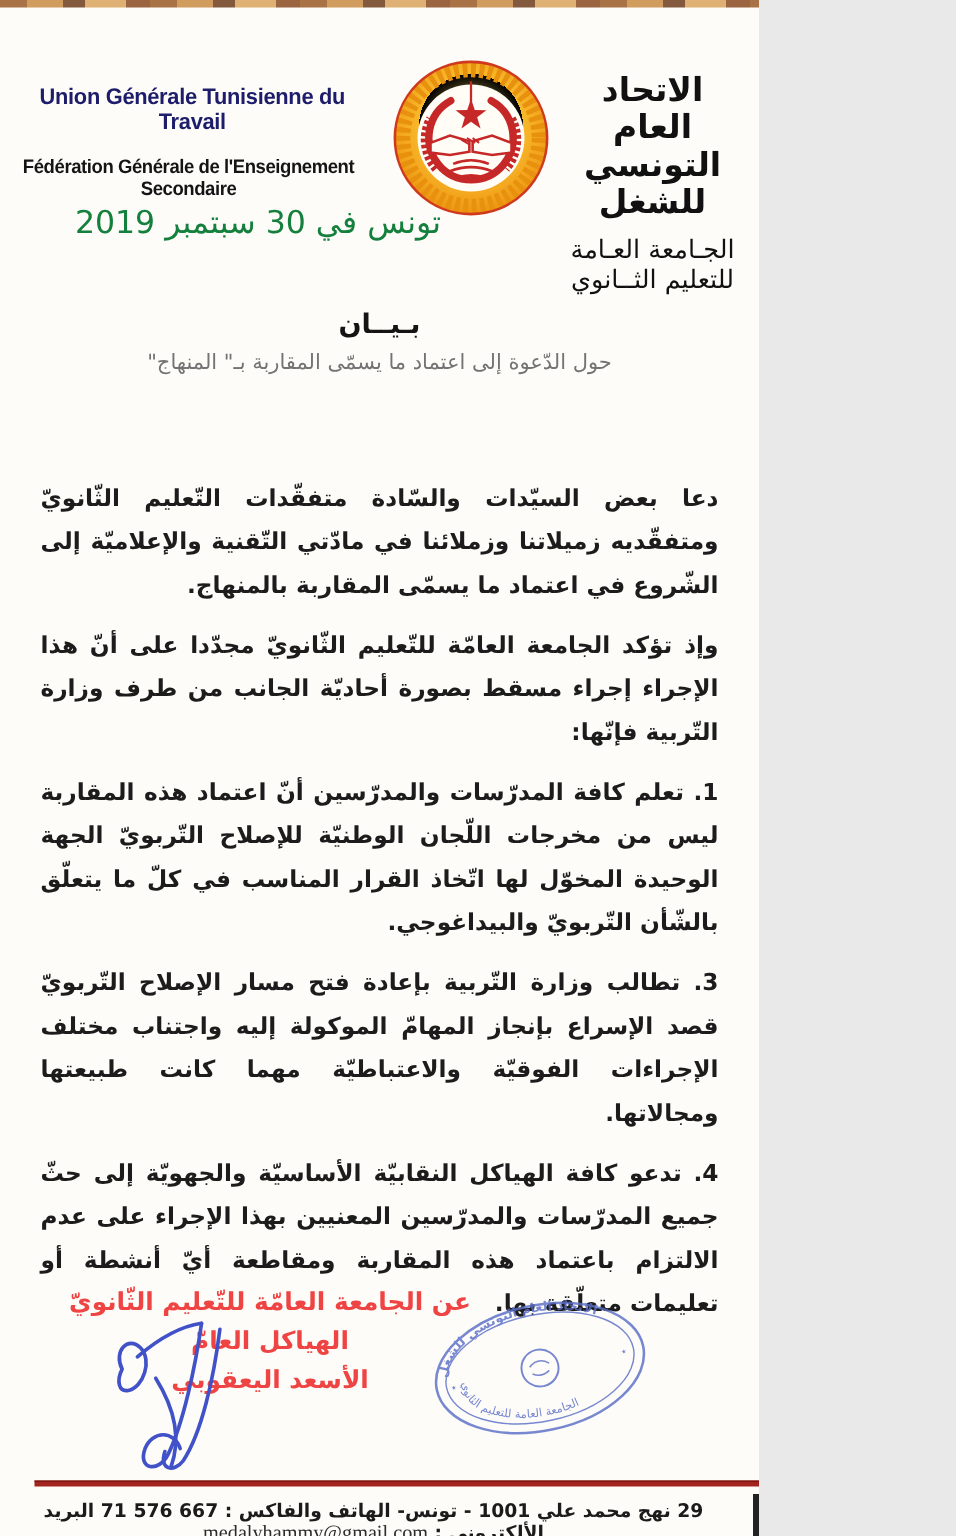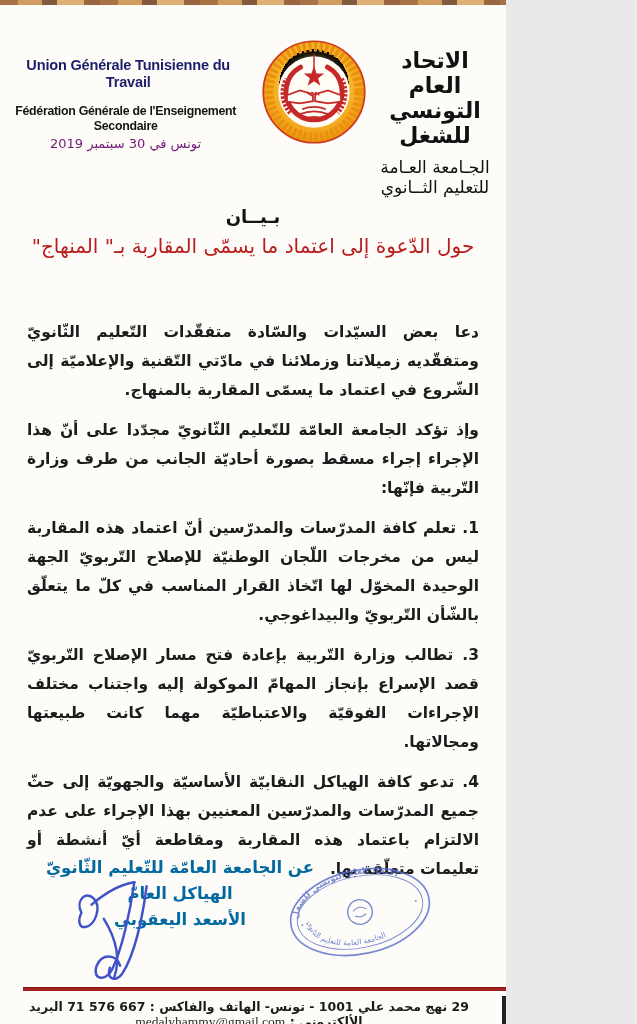--- a/index.html
+++ b/index.html
@@ -17,32 +17,32 @@
   .h-left{width:252px;padding:20px 0 0 6px;text-align:center;}
   .fr1{font-family:"Liberation Sans",sans-serif;font-weight:bold;font-size:15px;
        color:#1d1d6b;letter-spacing:-0.2px;transform:scaleX(.97);transform-origin:left;}
   .fr2{font-family:"Liberation Sans",sans-serif;font-weight:bold;font-size:13px;
        color:#141414;margin-top:13px;letter-spacing:-0.3px;transform:scaleX(.95);transform-origin:left;}
   .h-logo{width:112px;margin:2px 0 0 2px;flex:0 0 auto;}
   .h-right{flex:1;padding:12px 8px 0 0;text-align:center;direction:rtl;}
   .ar1{font-size:22px;font-weight:bold;color:#111;}
   .ar2{font-size:17px;font-weight:normal;color:#111;margin-top:9px;}
 
-  .dateline{position:absolute;top:136px;left:50px;font-size:13px;direction:rtl;color:#701a75;}
+  .dateline{position:absolute;top:136px;left:50px;font-size:21px;direction:rtl;color:#15803d;}
 
   .title-block{position:absolute;top:206px;left:0;right:0;text-align:center;}
   .title{font-size:18px;font-weight:bold;letter-spacing:1px;color:#141414;}
-  .subtitle{font-size:20px;margin-top:7px;direction:rtl;color:#b91c1c;}
+  .subtitle{font-size:14px;margin-top:7px;direction:rtl;color:#737373;}
 
   .body-text{position:absolute;top:318px;left:27px;right:27px;direction:rtl;
              text-align:justify;font-size:15.5px;line-height:29px;font-weight:bold;}
   .body-text p{margin:0 0 11px 0;}
 
   .sig-block{position:absolute;top:855px;left:44px;width:272px;text-align:center;
-             direction:rtl;font-weight:bold;font-size:16.5px;line-height:26px;color:#0369a1;}
+             direction:rtl;font-weight:bold;font-size:16.5px;line-height:26px;color:#ef4444;}
 
   .signature-svg{position:absolute;top:872px;left:58px;width:112px;height:112px;}
   .stamp-svg{position:absolute;top:862px;left:284px;width:152px;height:100px;
              transform:rotate(-12deg);opacity:.82;}
 
   .footer-rule{position:absolute;top:987px;left:23px;width:591px;height:3px;
                background:#a3241e;border-top:1px solid #7d1612;}
   .footer{position:absolute;top:999px;left:0;right:8px;text-align:center;direction:rtl;
           font-size:12.5px;font-weight:bold;color:#1b1b1b;}
   .footer .num{font-weight:bold;letter-spacing:.5px;}

